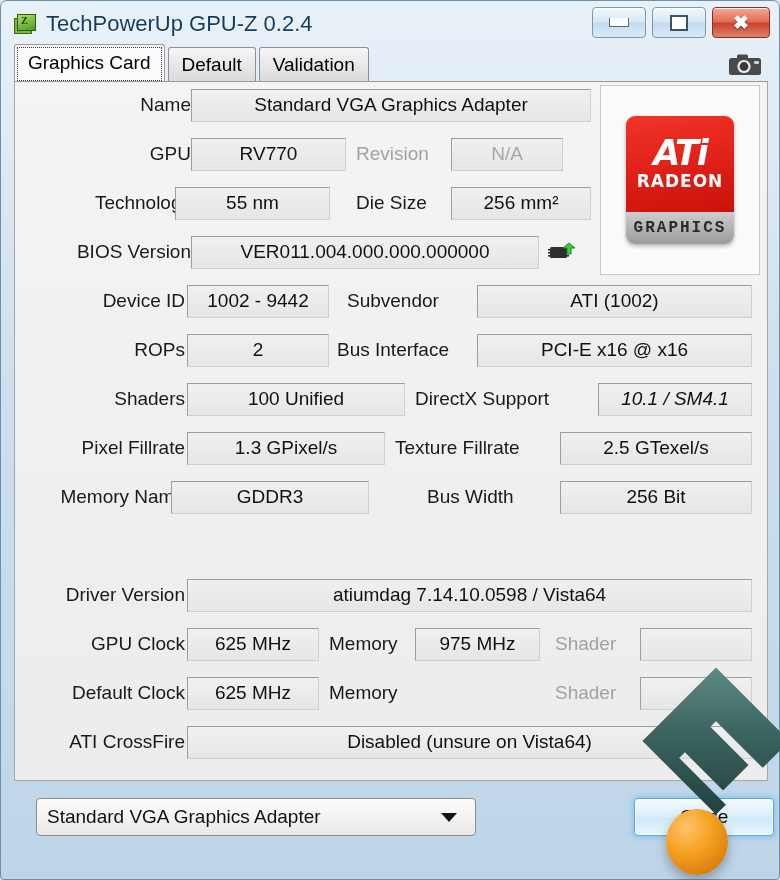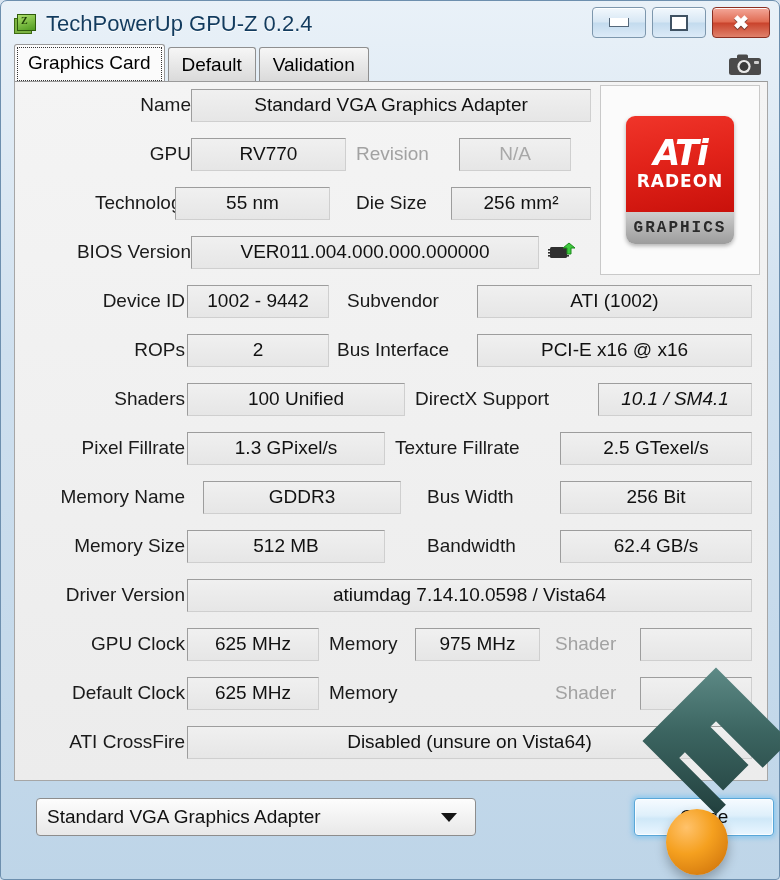--- a/index.html
+++ b/index.html
@@ -206,21 +206,21 @@
 
     <div class="row" style="left:0;top:6px;width:580px;">
       <span class="lbl" style="right:404px;">Name</span>
       <span class="fld" style="left:176px;width:400px;">Standard VGA Graphics Adapter</span>
     </div>
 
     <div class="row" style="left:0;top:55px;width:580px;">
       <span class="lbl" style="right:404px;">GPU</span>
       <span class="fld" style="left:176px;width:155px;">RV770</span>
       <span class="lbl dim" style="left:341px;">Revision</span>
-      <span class="fld dim" style="left:436px;width:112px;margin-left:8px;">N/A</span>
+      <span class="fld dim" style="left:436px;width:112px;">N/A</span>
     </div>
 
     <div class="row" style="left:0;top:104px;width:580px;">
       <span class="lbl" style="right:404px;">Technology</span>
       <span class="fld" style="left:160px;width:155px;">55 nm</span>
       <span class="lbl" style="left:341px;">Die Size</span>
       <span class="fld" style="left:436px;width:140px;">256 mm²</span>
     </div>
 
     <div class="row" style="left:0;top:153px;width:580px;">
@@ -263,31 +263,25 @@
 
     <div class="row" style="left:0;top:349px;width:740px;">
       <span class="lbl" style="right:570px;">Pixel Fillrate</span>
       <span class="fld" style="left:172px;width:198px;">1.3 GPixel/s</span>
       <span class="lbl" style="left:380px;">Texture Fillrate</span>
       <span class="fld" style="left:545px;width:192px;">2.5 GTexel/s</span>
     </div>
 
     <div class="row" style="left:0;top:398px;width:740px;">
       <span class="lbl" style="right:570px;">Memory Name</span>
-      <span class="fld" style="left:188px;width:198px;">GDDR3</span>
+      <span class="fld" style="left:156px;width:198px;">GDDR3</span>
       <span class="lbl" style="left:412px;">Bus Width</span>
       <span class="fld" style="left:545px;width:192px;">256 Bit</span>
     </div>
 
-    <div class="row" style="left:0;top:447px;width:740px;">
-      <span class="lbl" style="right:570px;">Memory Size</span>
-      <span class="fld" style="left:172px;width:198px;">512 MB</span>
-      <span class="lbl" style="left:412px;">Bandwidth</span>
-      <span class="fld" style="left:545px;width:192px;">62.4 GB/s</span>
-    </div>
 
     <div class="row" style="left:0;top:496px;width:740px;">
       <span class="lbl" style="right:570px;">Driver Version</span>
       <span class="fld" style="left:172px;width:565px;">atiumdag 7.14.10.0598  / Vista64</span>
     </div>
 
     <div class="row" style="left:0;top:545px;width:740px;">
       <span class="lbl" style="right:570px;">GPU Clock</span>
       <span class="fld" style="left:172px;width:132px;">625 MHz</span>
       <span class="lbl" style="left:314px;">Memory</span>

